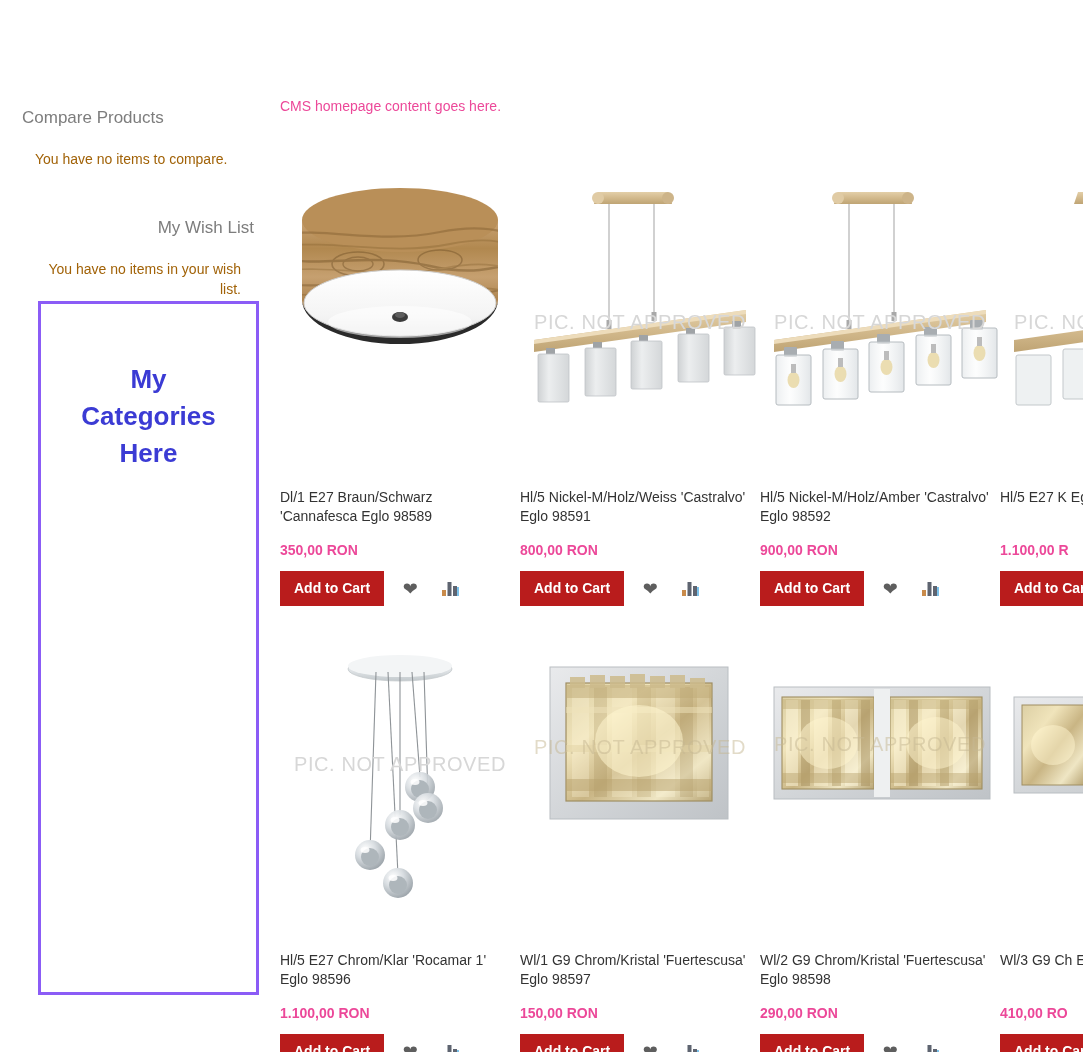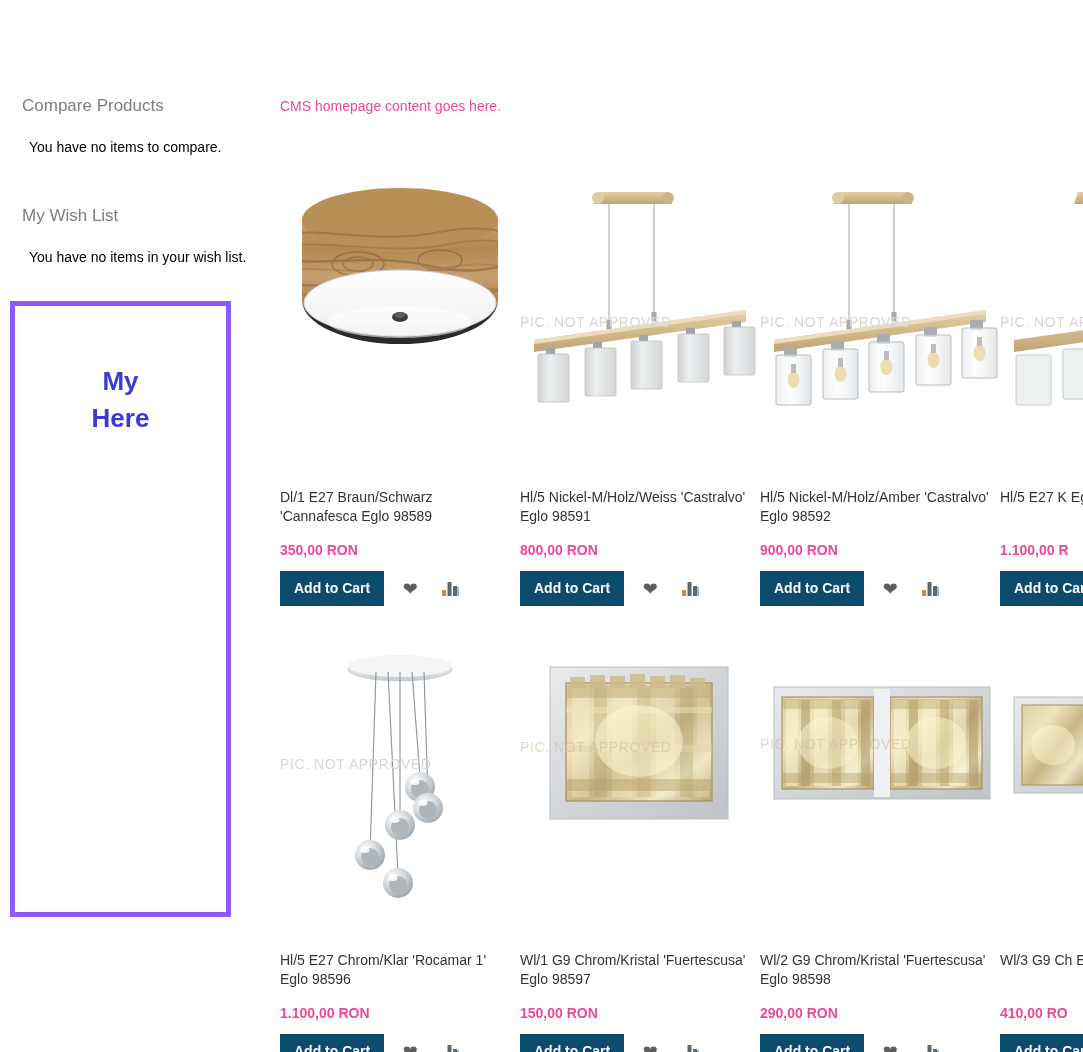--- a/index.html
+++ b/index.html
@@ -18,41 +18,41 @@
     position: absolute;
     left: 22px; top: 12px;
     font-size: 40px;
     font-weight: 300;
     color: #575757;
     letter-spacing: 0.2px;
     line-height: 1.1;
   }
 
   
-  .sidebar { position: absolute; left: 22px; top: 96px; width: 232px; }
+  .sidebar { position: absolute; left: 22px; top: 108px; width: 232px; }
   .side-block-title {
     font-size: 17px;
     font-weight: 300;
     color: #7d7d7d;
     margin: 0 0 22px 0;
     line-height: 1.2;
   }
   .side-block-text {
     font-size: 14px;
-    color: #000000;
-    margin: 7px;
+    color: #a16207;
+    margin: 13px;
     line-height: 1.4;
   }
   .side-block { margin-bottom: 40px; }
 
   .cat-box {
     position: absolute;
-    left: 10px; top: 301px;
-    width: 221px; height: 616px;
-    border: 5px solid #8b5cf6;
+    left: 38px; top: 301px;
+    width: 221px; height: 694px;
+    border: 3px solid #8b5cf6;
     background: #ffffff;
     padding-top: 57px;
     text-align: center;
   }
   .cat-box-text {
     font-size: 26px;
     font-weight: bold;
     color: #3b3bd4;
     line-height: 1.42;
     padding: 0 12px;
@@ -87,22 +87,22 @@
     width: 240px; height: 300px;
     background: #ffffff;
     overflow: hidden;
   }
   .pimg-inner { position: absolute; inset: 0; }
   .watermark {
     position: absolute;
     left: 0; right: 0;
     top: 50%;
     transform: translateY(-50%);
-    text-align: left;
-    font-size: 14px;
+    text-align: center;
+    font-size: 20px;
     letter-spacing: 0.6px;
     color: #d7d7d7;
     font-family: "Liberation Sans", sans-serif;
     pointer-events: none;
     z-index: 5;
   }
   .pname {
     font-size: 14px;
     color: #333333;
     line-height: 1.35;
@@ -115,21 +115,21 @@
     font-weight: bold;
     color: #ec4899;
     margin: 14px 0 0 0;
   }
   .pactions {
     display: flex;
     align-items: center;
     margin-top: 13px;
   }
   .btn-cart {
-    background: #0c4a6e;
+    background: #b91c1c;
     color: #ffffff;
     border: none;
     font-family: "Liberation Sans", sans-serif;
     font-size: 14px;
     font-weight: bold;
     padding: 0 14px;
     height: 35px;
     line-height: 35px;
     cursor: pointer;
     white-space: nowrap;
@@ -156,28 +156,29 @@
 <body>
 
 <div id="page">
 
 
   <div class="sidebar">
     <div class="side-block">
       <div class="side-block-title">Compare Products</div>
       <p class="side-block-text">You have no items to compare.</p>
     </div>
-    <div class="side-block" style="margin-top:48px;">
+    <div class="side-block" style="margin-top:48px;text-align:right;">
       <div class="side-block-title">My Wish List</div>
       <p class="side-block-text">You have no items in your wish list.</p>
     </div>
   </div>
 
   <div class="cat-box">
     <div class="cat-box-text">My</div>
+    <div class="cat-box-text">Categories</div>
     <div class="cat-box-text">Here</div>
   </div>
 
   <div class="main">
     <p class="cms-text">CMS homepage content goes here.</p>
   </div>
 
   <div class="grid">
 
     <div class="prow">

